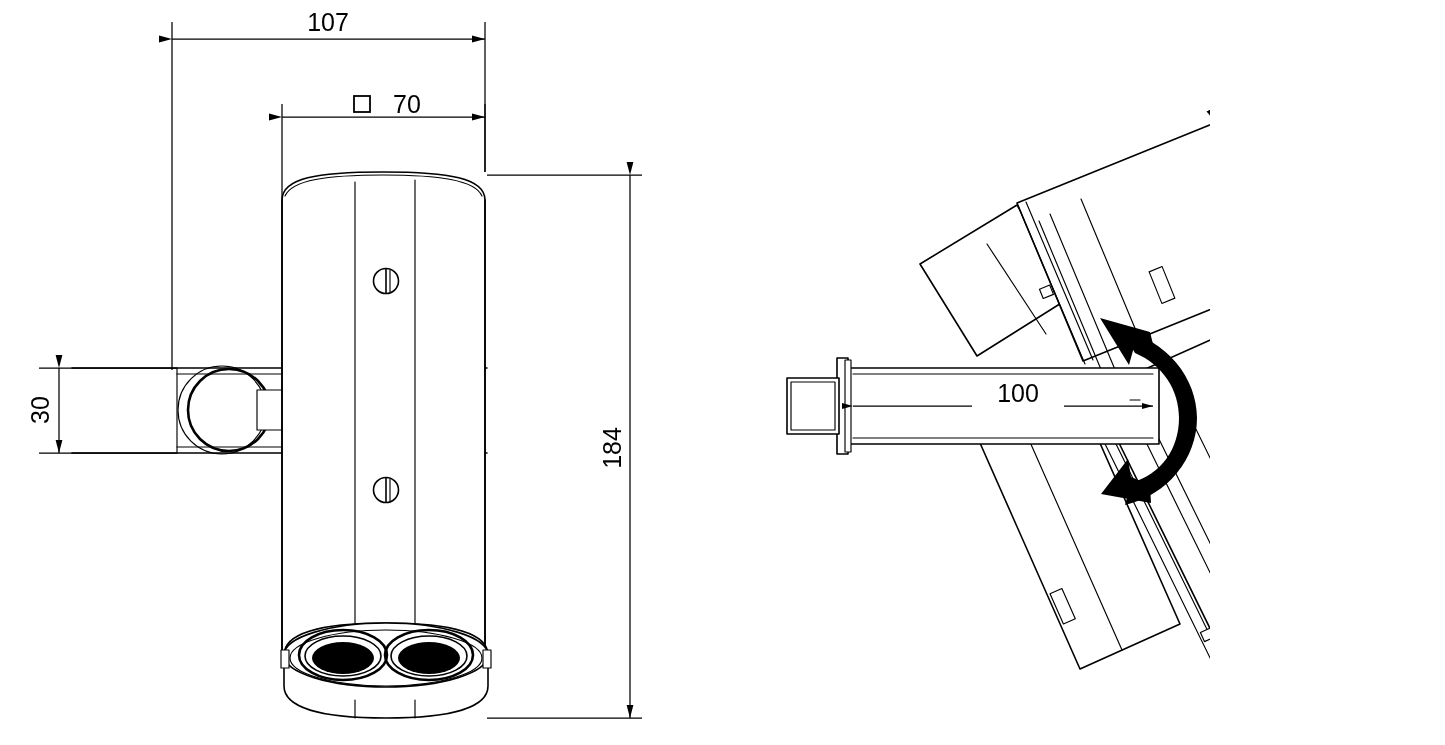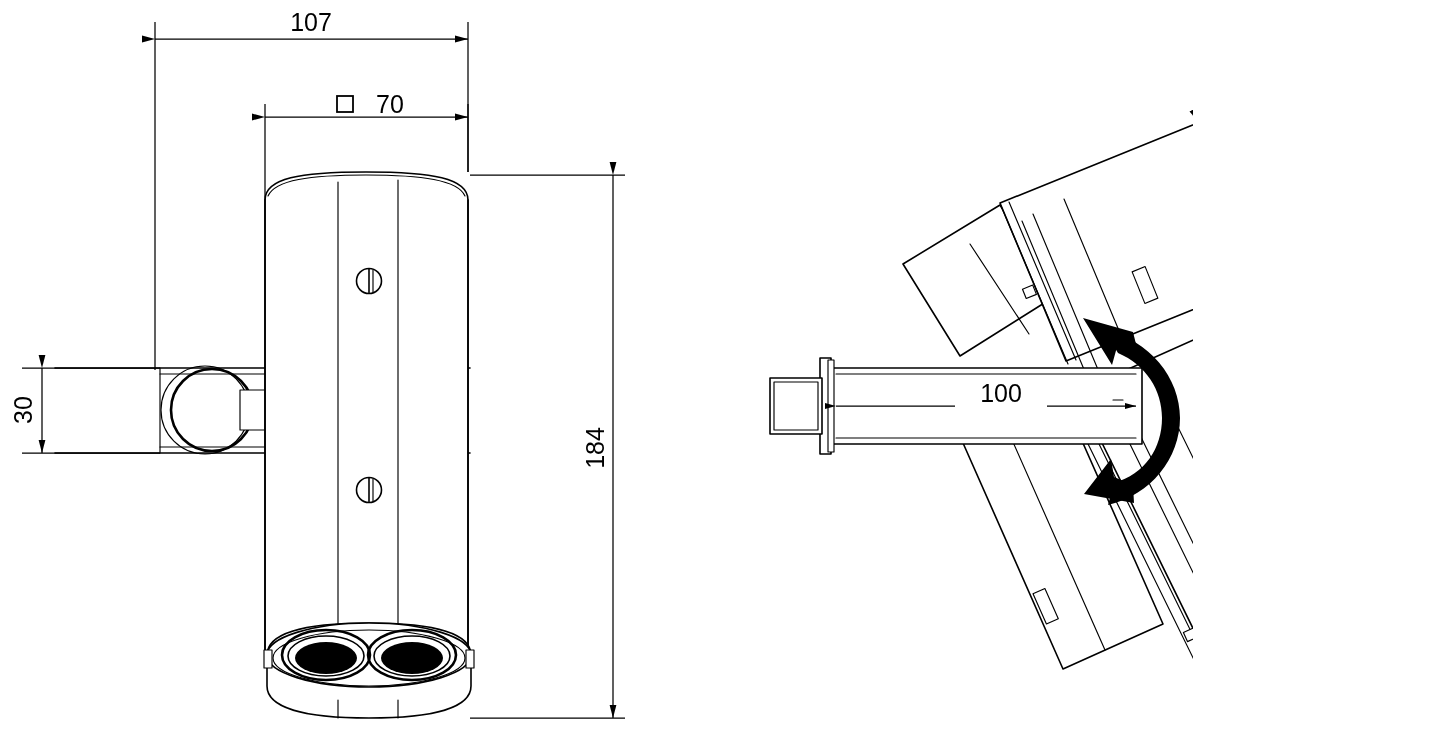--- a/index.html
+++ b/index.html
@@ -9,20 +9,21 @@
   }
   body {
     font-family: "Liberation Sans", sans-serif;
   }
   #drawing-root {
     position: relative;
     width: 1193px;
     height: 745px;
     background: #ffffff;
     overflow: hidden;
+    padding-left: 17px;
   }
   svg#tech-drawing {
     display: block;
     width: 1445px;
     height: 745px;
     background: #ffffff;
   }
   .ln {
     fill: none;
     stroke: #000000;

